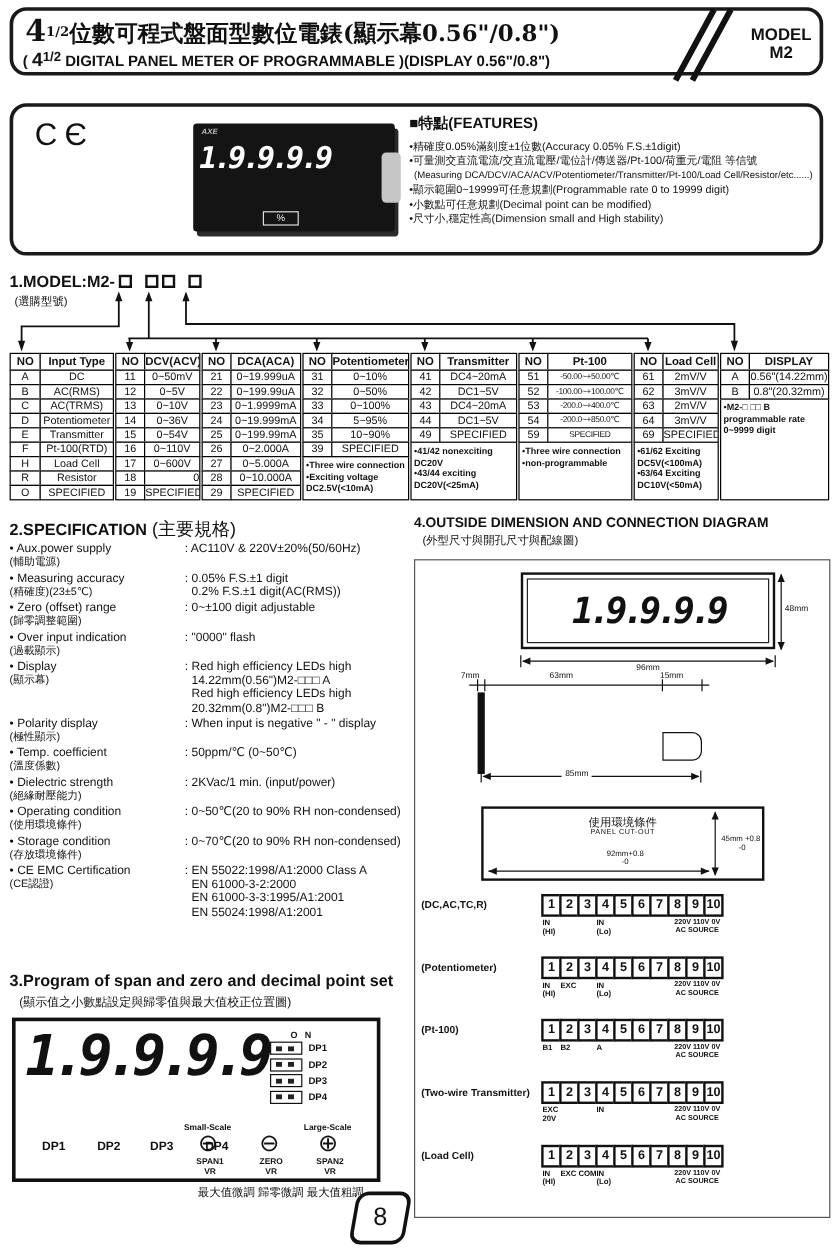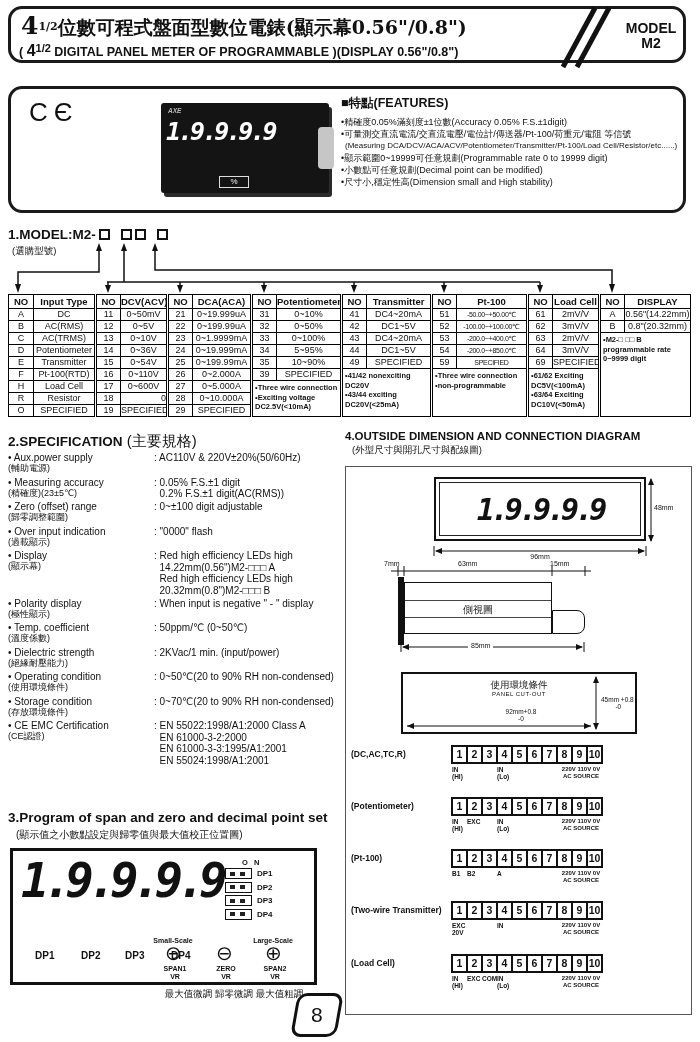--- a/index.html
+++ b/index.html
@@ -650,25 +650,20 @@
       <span id="fv-display" class="seg">1.9.9.9.9</span>
     </div>
   </div>
   <div class="dim" id="d-48">48mm</div>
   <div class="dim" id="d-96">96mm</div>
 
   <div class="dim" id="d-7">7mm</div>
   <div class="dim" id="d-63">63mm</div>
   <div class="dim" id="d-15">15mm</div>
   <div id="sv-bezel"></div>
-  <div id="sv-body">
-    <div class="sv-line" style="top:17px"></div>
-    <div class="sv-line" style="top:34px"></div>
-    <div id="sv-label">側視圖</div>
-  </div>
   <div id="sv-rear"></div>
   <div class="dim" id="d-85">85mm</div>
 
   <div id="cut-rect">
     <div id="cut-title">使用環境條件</div>
     <div id="cut-sub">PANEL CUT-OUT</div>
     <div id="cut-h"><span>45mm +0.8</span><br><span>        -0</span></div>
     <div id="cut-w"><span>92mm+0.8</span><br><span>-0</span></div>
   </div>
 

